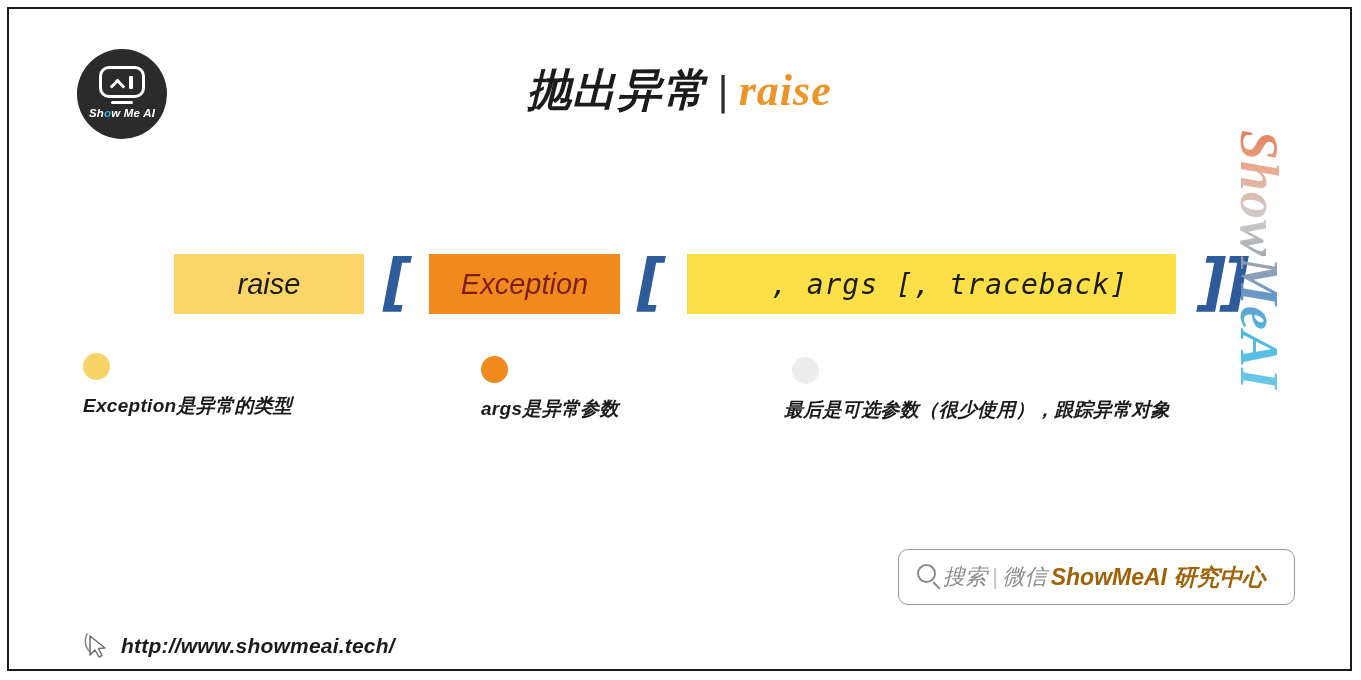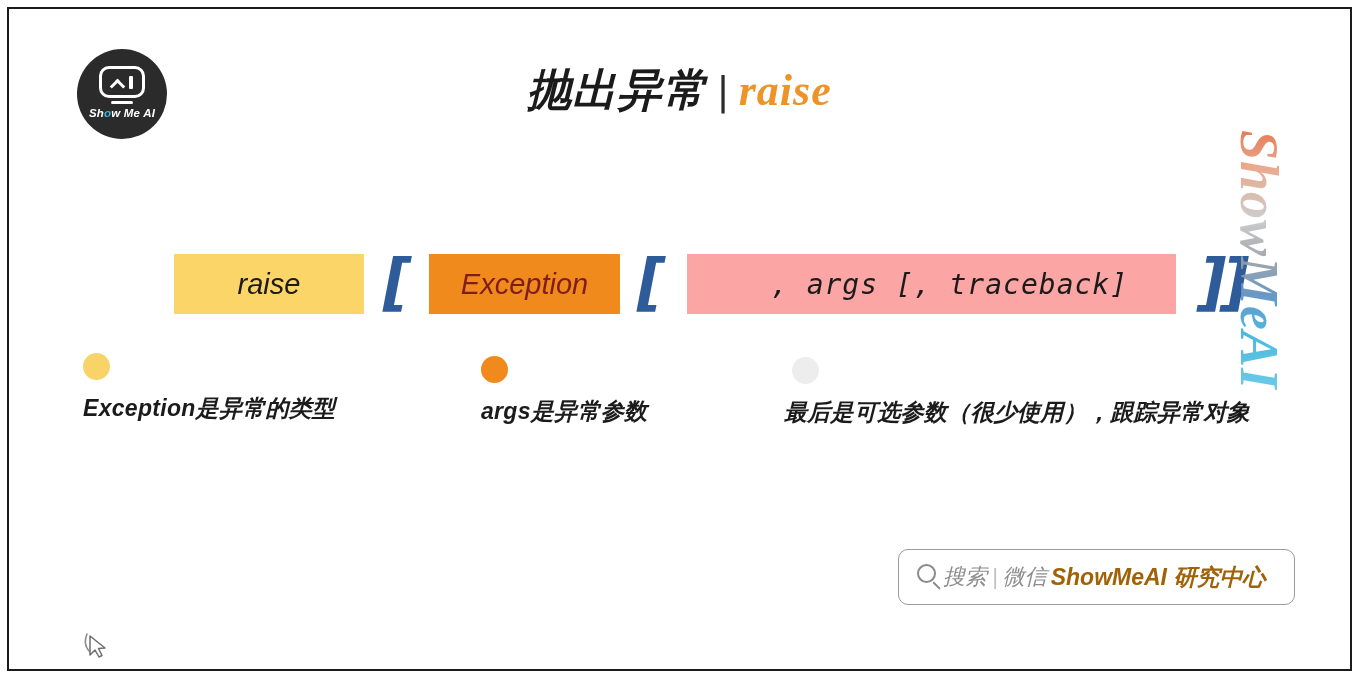--- a/index.html
+++ b/index.html
@@ -149,21 +149,21 @@
   #box-exception {
     left: 420px;
     width: 191px;
     background: #F08A1C;
     color: #7f1d1d;
     font-size: 29px;
   }
   #box-args {
     left: 678px;
     width: 489px;
-    background: #fca5a5;
+    background: #fde047;
     color: #1b1b1b;
     font-size: 28px;
     font-family: "DejaVu Sans Mono", "Liberation Mono", monospace;
     letter-spacing: 1px;
     padding-left: 36px;
   }
   .bracket {
     position: absolute;
     color: #2E5B99;
     font-size: 62px;
@@ -181,21 +181,21 @@
   .annotation {
     position: absolute;
   }
   .anno-dot {
     width: 27px;
     height: 27px;
     border-radius: 50%;
   }
   .anno-label {
     margin-top: 13px;
-    font-size: 23px;
+    font-size: 19px;
     font-weight: bold;
     color: #1b1b1b;
     white-space: nowrap;
     letter-spacing: 0.3px;
   }
   #anno-1 { left: 74px; top: 344px; }
   #anno-1 .anno-dot { background: #F8D468; }
   #anno-2 { left: 472px; top: 347px; }
   #anno-2 .anno-dot { background: #F08A1C; }
   #anno-3 { left: 783px; top: 348px; }
@@ -364,15 +364,16 @@
     </span>
     <span id="wechat-light"><span>搜索</span><span class="bar">|</span><span>微信</span></span>
     <span id="wechat-bold">ShowMeAI 研究中心</span>
   </div>
 
   <div id="footer">
     <svg id="cursor-icon" viewBox="0 0 28 30">
       <path d="M4 3 C1.5 9, 2 16, 7 21" stroke="#8d8d8d" stroke-width="1.6" fill="none" stroke-linecap="round"></path>
       <path d="M7 5 L7 24 L12 19 L16 26 L19 24.5 L15.5 17.5 L22 17 Z" stroke="#6f6f6f" stroke-width="1.5" fill="#ffffff" stroke-linejoin="round"></path>
     </svg>
+    <span id="footer-url">http://www.showmeai.tech/</span>
   </div>
 
 </div>
 
 </body></html>

